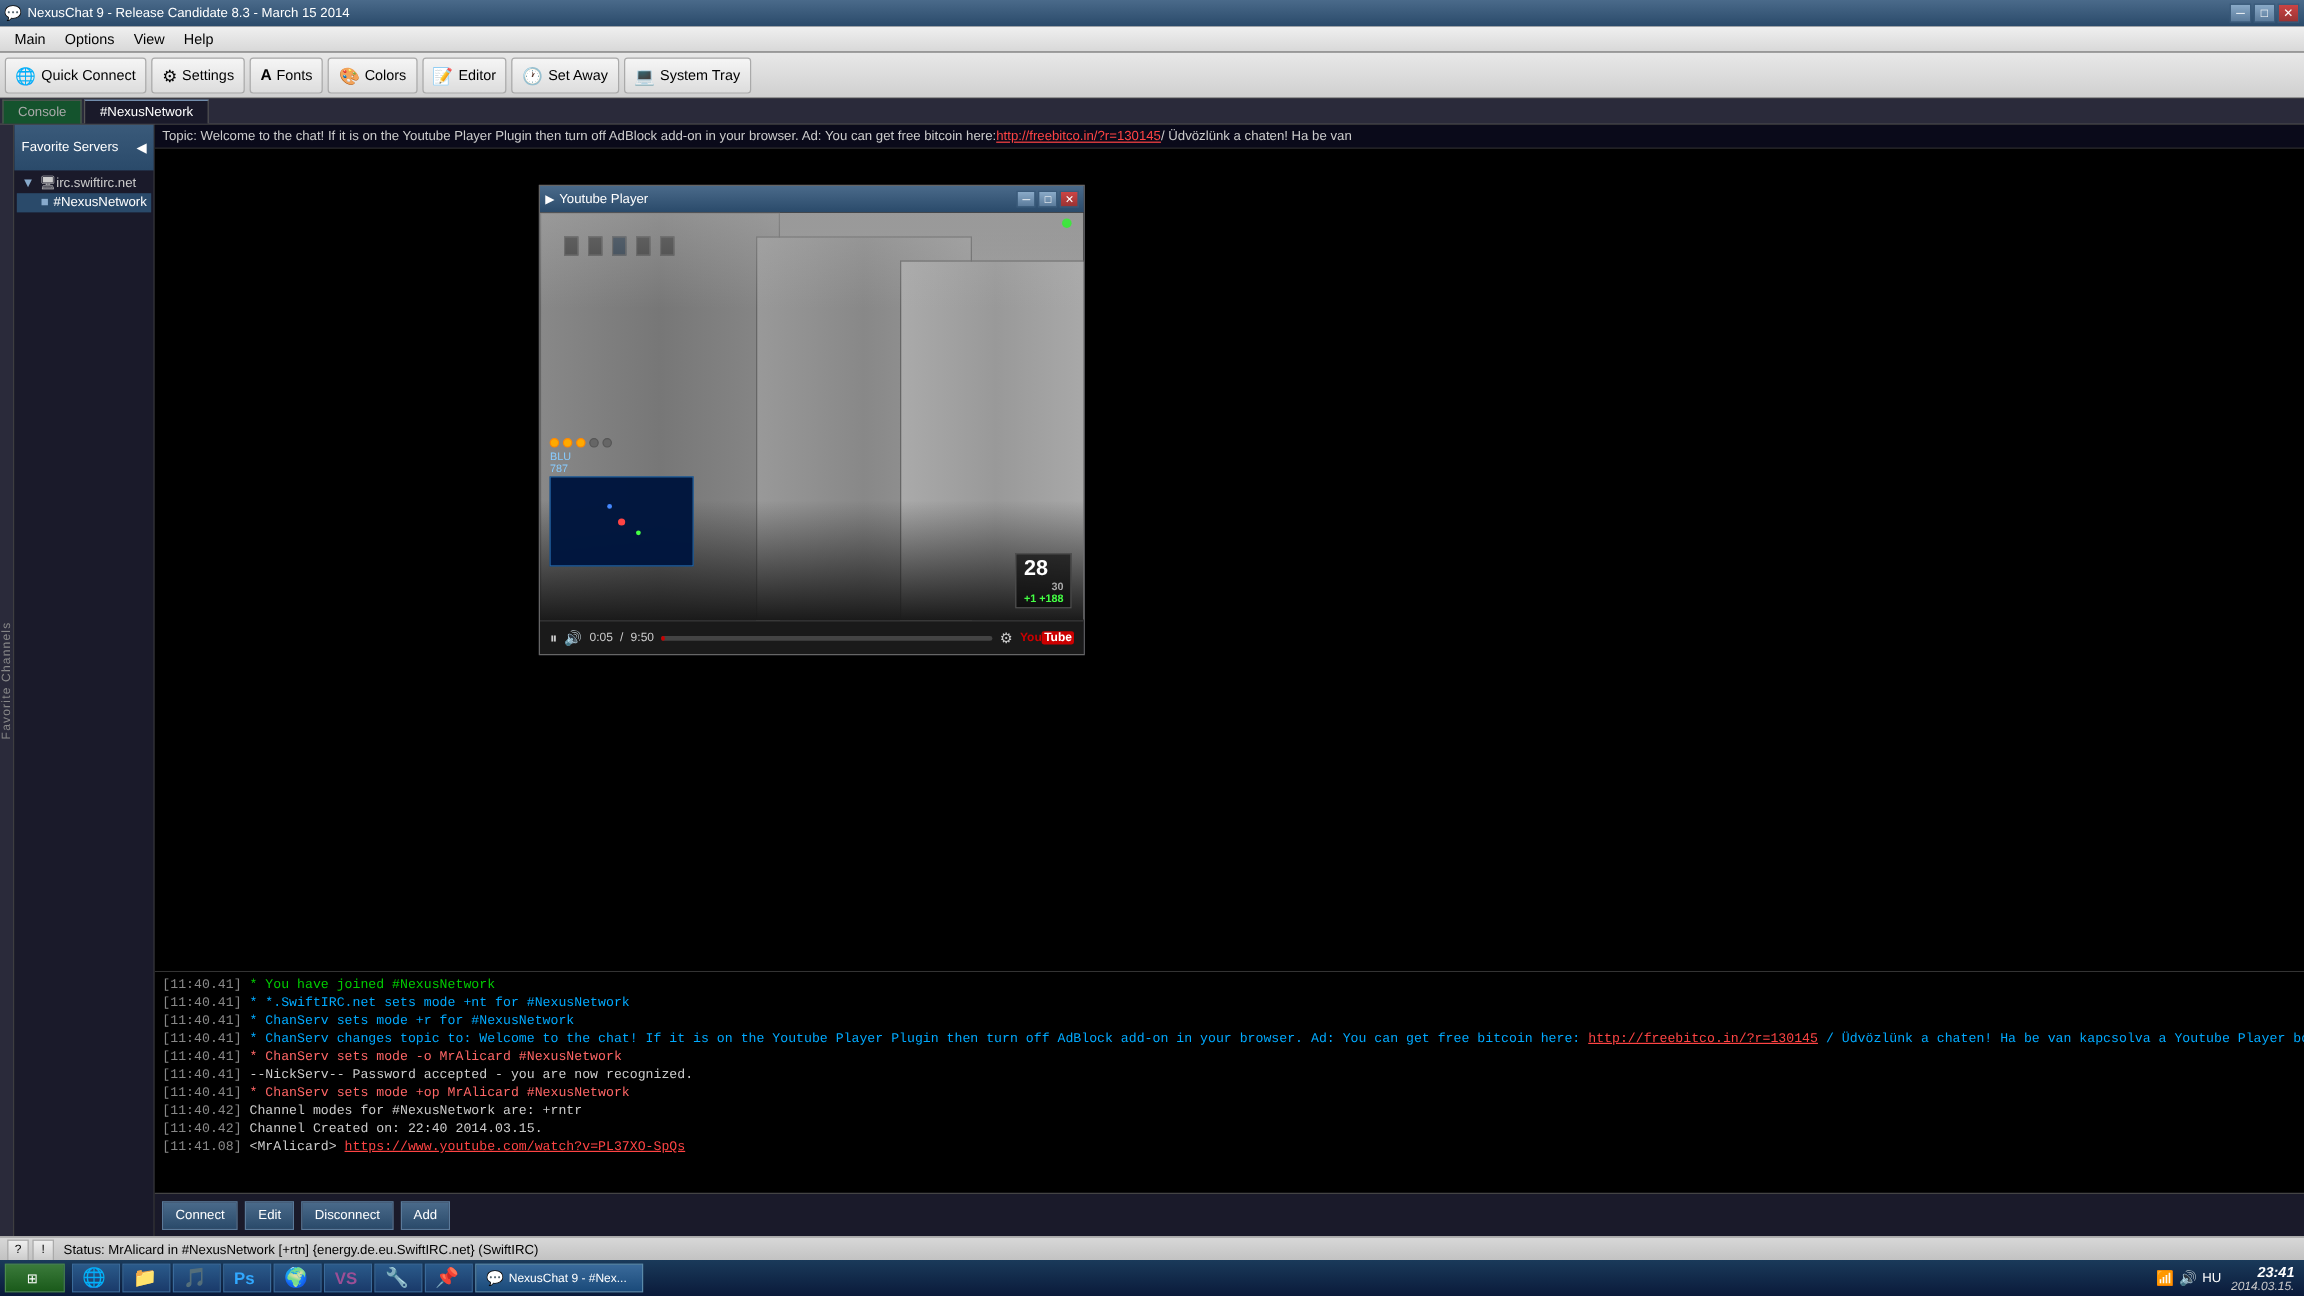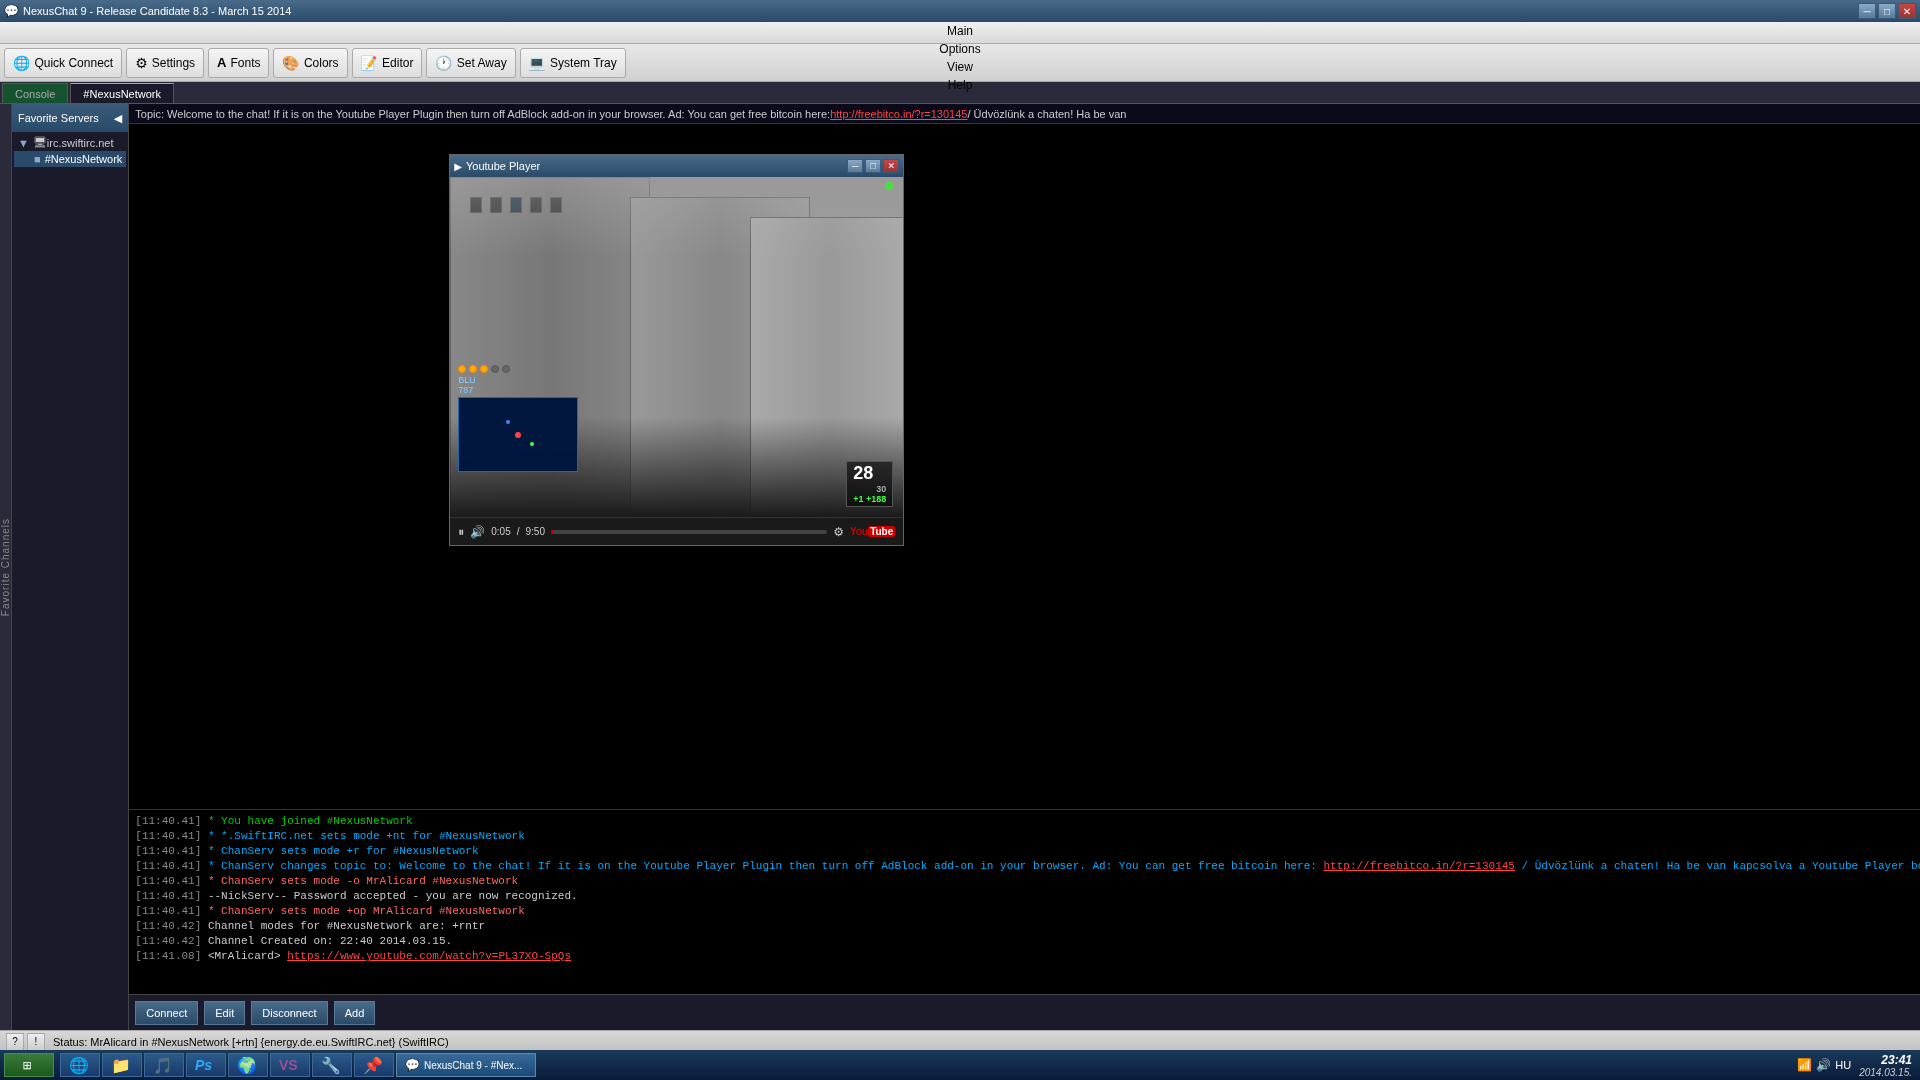--- a/index.html
+++ b/index.html
@@ -37,21 +37,20 @@
     }
 
     
     #menu-bar {
       background: linear-gradient(to bottom, #f0f0f0, #d8d8d8);
       height: 22px;
       display: flex;
       align-items: center;
       padding: 0 4px;
       border-bottom: 1px solid #aaa;
-      flex-direction: column;
     }
     .menu-item {
       padding: 2px 8px;
       font-size: 12px;
       color: #000;
       cursor: pointer;
     }
 
     
     #toolbar {
@@ -117,21 +116,21 @@
       position: relative;
     }
     #favorite-servers-header {
       background: linear-gradient(to bottom, #3a5a7a, #2a4a6a);
       color: #fff;
       padding: 3px 6px;
       font-size: 11px;
       display: flex;
       align-items: center;
       justify-content: space-between;
-      height: 28px;
+      height: 38px;
     }
     .server-tree { padding: 2px; }
     .server-item {
       display: flex;
       align-items: center;
       padding: 2px 4px;
       font-size: 11px;
       color: #ccc;
       cursor: pointer;
     }
@@ -656,21 +655,21 @@
 
   <div class="taskbar-btn" style="width:36px;">
     <span style="font-size:16px;color:#1a88cc;">🌐</span>
   </div>
   <div class="taskbar-btn" style="width:36px;">
     <span style="font-size:16px;color:#f0c040;">📁</span>
   </div>
   <div class="taskbar-btn" style="width:36px;">
     <span style="font-size:16px;color:#cc4444;">🎵</span>
   </div>
-  <div class="taskbar-btn" style="width:36px;font-style:italic;">
+  <div class="taskbar-btn" style="width:36px;">
     <span style="font-size:14px;color:#31a8ff;font-weight:bold;">Ps</span>
   </div>
   <div class="taskbar-btn" style="width:36px;">
     <span style="font-size:16px;">🌍</span>
   </div>
   <div class="taskbar-btn" style="width:36px;">
     <span style="font-size:14px;color:#9b4f96;font-weight:bold;">VS</span>
   </div>
   <div class="taskbar-btn" style="width:36px;">
     <span style="font-size:16px;">🔧</span>

